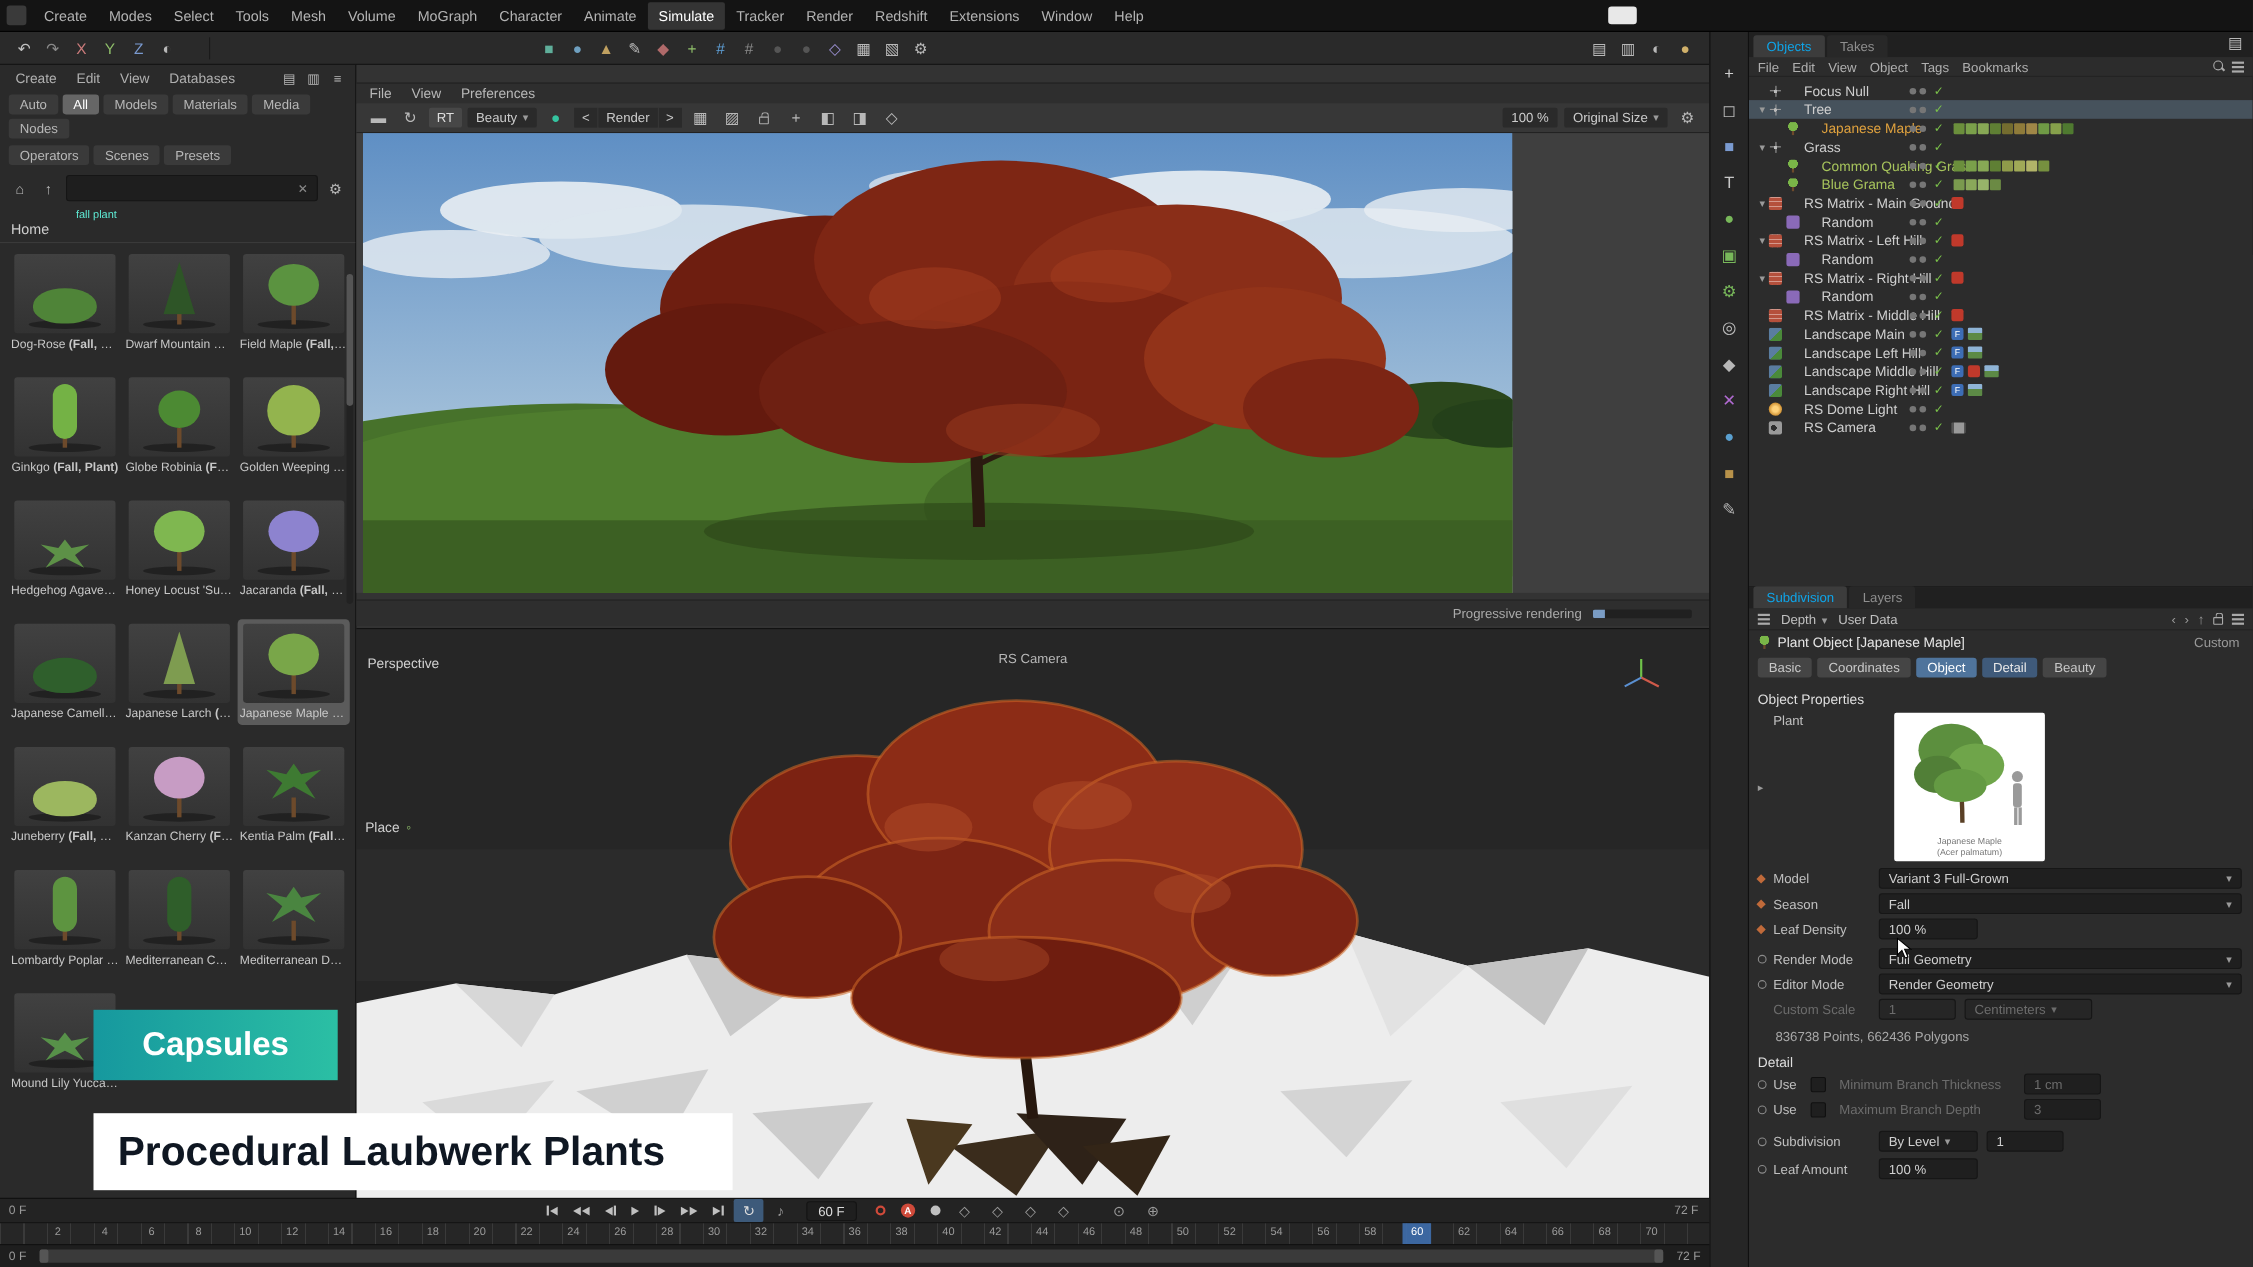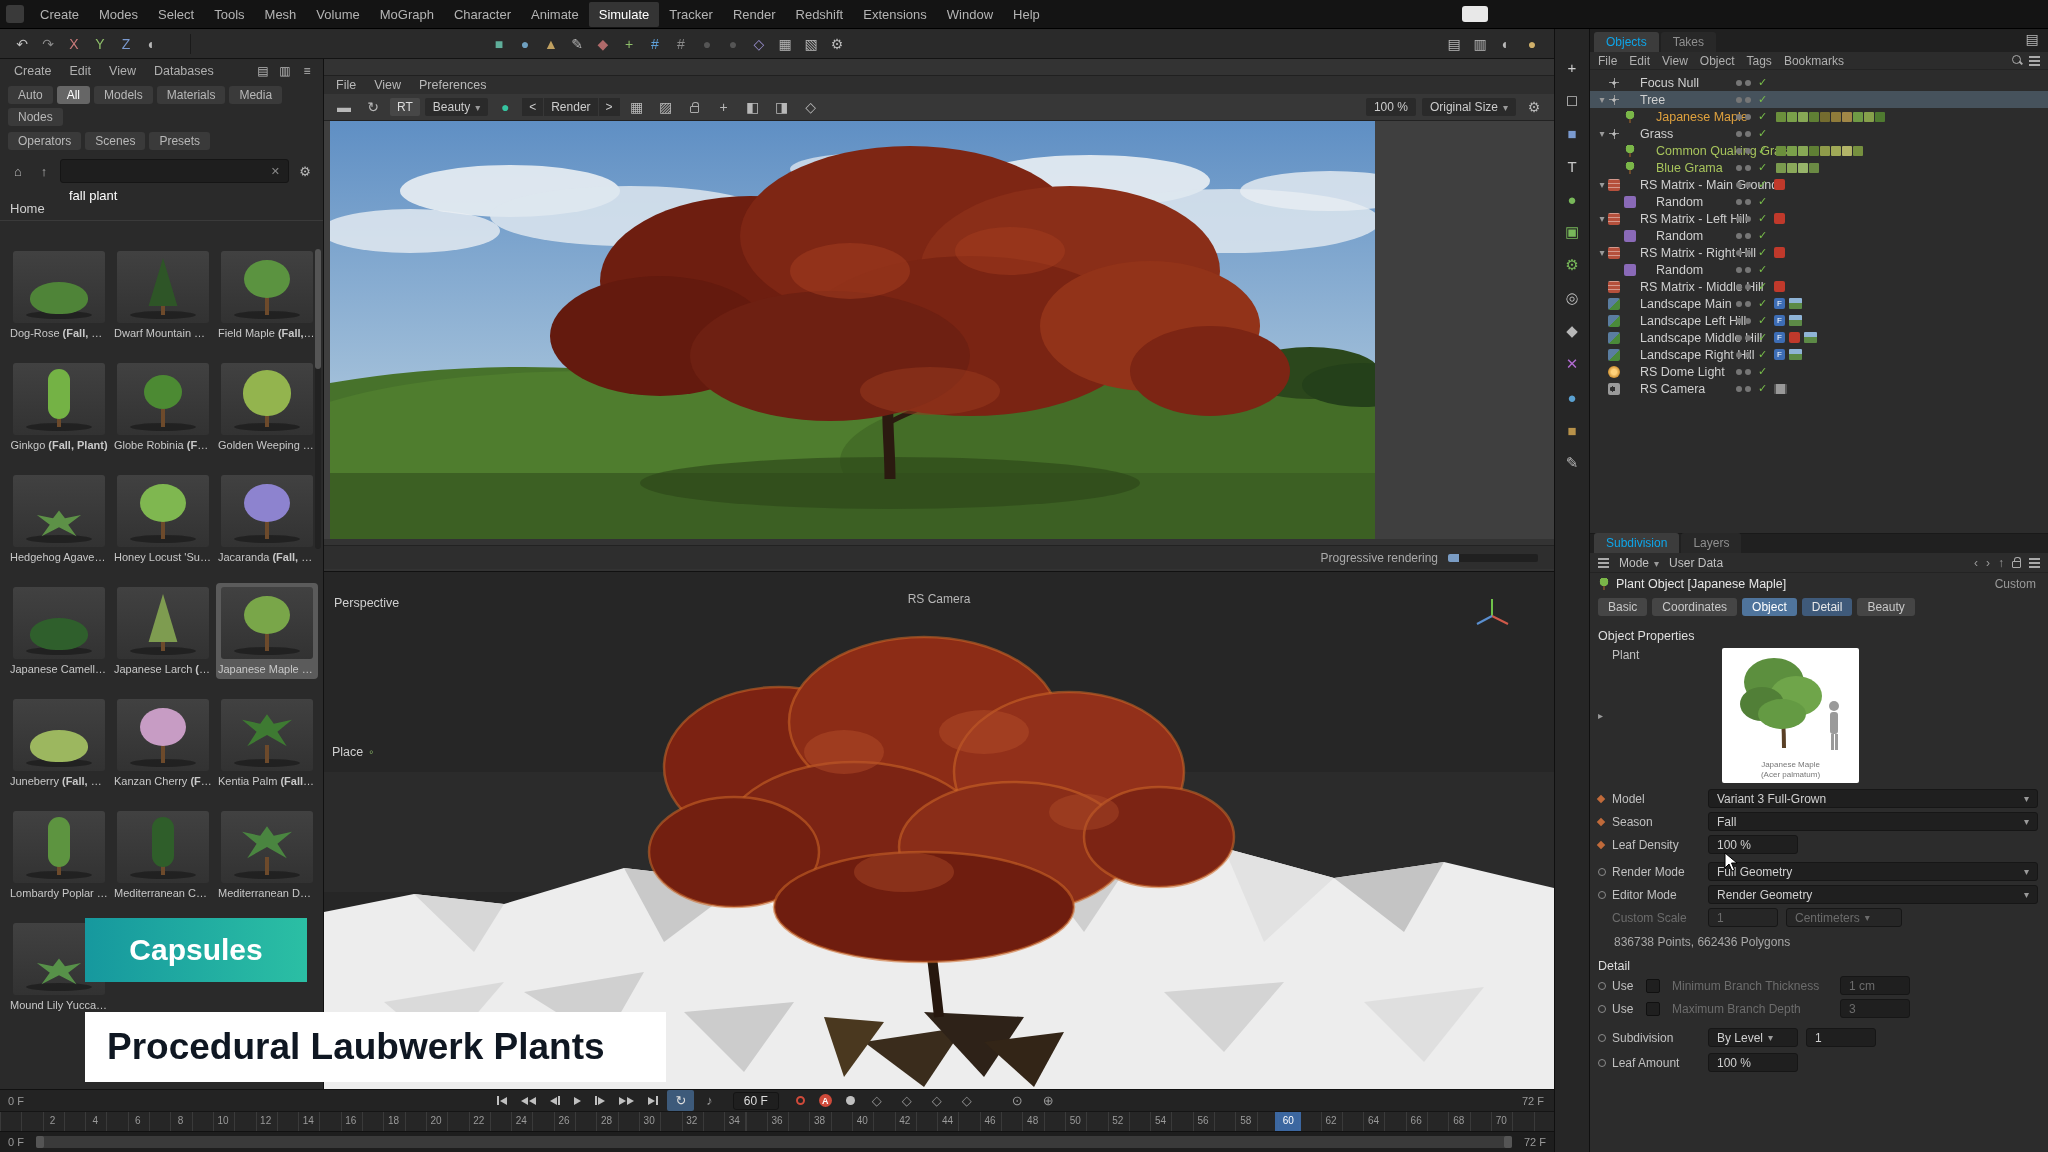--- a/index.html
+++ b/index.html
@@ -30,23 +30,23 @@
   .ab-menu { height:24px; display:flex; align-items:center; padding:0 6px; color:#b0b0b0; font-size:12.5px; gap:2px; }
   .ab-menu .m { padding:2px 8px; }
   .ab-menu .right { margin-left:auto; display:flex; gap:2px; }
   .ab-menu .right .icn { width:20px; height:18px; font-size:12px; }
   .ab-filters { display:flex; flex-wrap:wrap; gap:4px; padding:3px 8px; }
   .pill { padding:2px 10px; background:#3a3a3a; border-radius:3px; font-size:12px; color:#b8b8b8; }
   .pill.active { background:#666; color:#fff; }
   .ab-search { display:flex; align-items:center; gap:6px; padding:6px 8px 4px; }
   .ab-search .icn { width:20px; height:18px; font-size:13px; }
   .search-box { flex:1; display:flex; align-items:center; background:#1e1e1e; border:1px solid #151515; border-radius:3px; height:24px; padding:0 8px; }
-  .search-box input { flex:1; background:transparent; border:none; outline:none; color:#ffffff; font-size:13px; font-family:inherit;margin-top:48px; }
+  .search-box input { flex:1; background:transparent; border:none; outline:none; color:#5eead4; font-size:10px; font-family:inherit;margin-top:48px; }
   .clear-x { color:#888; font-size:11px; padding-left:6px; }
-  .ab-section { padding:14px 10px 4px; color:#cfcfcf; font-size:13px; border-bottom:1px solid #3a3a3a; margin-bottom:20px; }
+  .ab-section { padding:14px 10px 4px; color:#cfcfcf; font-size:13px; border-bottom:1px solid #3a3a3a; margin-bottom:0; }
   #asset-grid { display:grid; grid-template-columns:repeat(3,1fr); row-gap:16px; column-gap:2px; padding:6px 14px 0 8px; }
   .ab-item { display:flex; flex-direction:column; align-items:center; padding:4px 2px; border-radius:4px; }
   .ab-item.sel { background:#5b5b5b; }
   .thumb { width:92px; height:72px; background:linear-gradient(#414141,#323232); border-radius:3px; position:relative; overflow:hidden; }
   .thumb::after { content:''; position:absolute; bottom:4px; left:14%; width:72%; height:8px; border-radius:50%; background:rgba(0,0,0,.35); }
   .crown { position:absolute; left:50%; transform:translateX(-50%); z-index:2; }
   .trunk { position:absolute; left:50%; transform:translateX(-50%); bottom:8px; width:4px; height:18px; background:#6d4a2b; z-index:1; }
   .s-round .crown { top:9px; width:46px; height:38px; border-radius:50%; }
   .s-ball .crown { top:12px; width:38px; height:34px; border-radius:50%; }
   .s-shrub .crown { bottom:9px; width:58px; height:32px; border-radius:50% 50% 45% 45%; }
@@ -889,21 +889,21 @@
       </div>
     </div>
 
   <div id="attributes">
     <div class="at-tabs">
       <span class="tab active">Subdivision</span>
       <span class="tab">Layers</span>
     </div>
     <div class="at-mode">
       <span class="icon-bars"></span>
-      <span><span>Mode</span><span class="dda">▾</span></span>
+      <span><span>Depth</span><span class="dda">▾</span></span>
       <span>User Data</span>
       <span class="right">
         <span>‹</span>
         <span>›</span>
         <span>↑</span>
         <span class="icon-lock"></span>
         <span class="icon-bars"></span>
       </span>
     </div>
     <div class="at-title">

